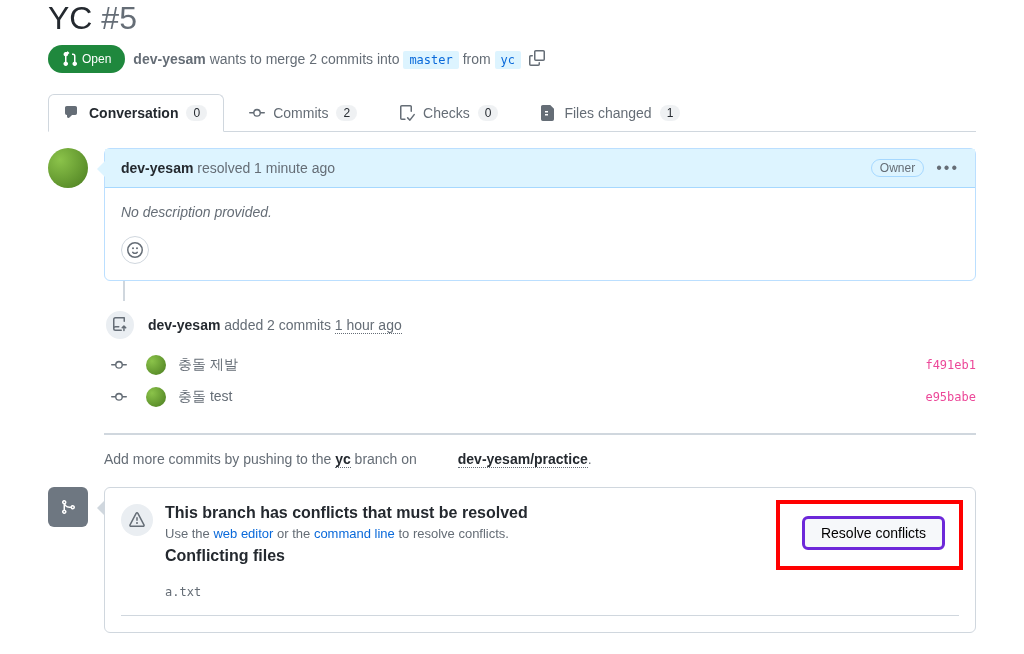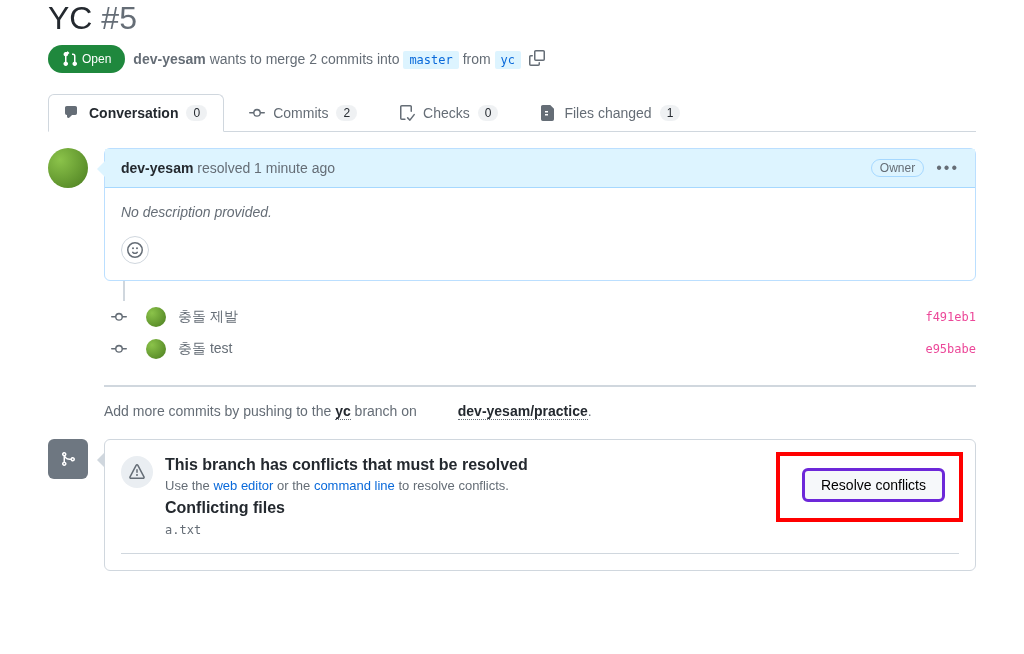--- a/index.html
+++ b/index.html
@@ -65,21 +65,21 @@
 
 .conflict-box { flex: 1; border: 1px solid #d0d7de; border-radius: 6px; padding: 16px; position: relative; background: #fff; }
 .conflict-box::before { content: ""; position: absolute; left: -8px; top: 12px; width: 0; height: 0; border-top: 8px solid transparent; border-bottom: 8px solid transparent; border-right: 8px solid #d0d7de; }
 .conflict-row { display: flex; justify-content: space-between; align-items: flex-start; gap: 16px; }
 .conflict-left { display: flex; gap: 12px; flex: 1; }
 .warn-icon { width: 32px; height: 32px; border-radius: 50%; background: #eaeef2; display: flex; align-items: center; justify-content: center; flex-shrink: 0; }
 .conflict-title { font-weight: 600; font-size: 16px; margin-bottom: 4px; }
 .conflict-sub { color: #656d76; font-size: 13px; }
 .conflict-sub a { color: #0969da; text-decoration: none; }
 .conflicting-heading { font-weight: 600; font-size: 16px; margin-top: 6px; color:#24292f;}
-.conflict-file { font-family: ui-monospace, monospace; font-size: 12px; color: #656d76; margin-top: 6px; }
+.conflict-file { font-family: ui-monospace, monospace; font-size: 12px; color: #656d76; margin-top: 20px; }
 .conflict-files-divider { border-top:1px solid #d0d7de; margin-top:16px; }
 
 .resolve-wrap { position: relative; padding: 12px 14px 16px 22px; }
 .resolve-btn { background: #f6f8fa; border: 3px solid #6d28d9; border-radius: 6px; padding: 6px 16px; font-weight: 500; font-size: 14px; cursor: pointer; white-space: nowrap; }
 .red-highlight { position: absolute; border: 4px solid #ff0000; top: -4px; right: -4px; bottom: -4px; left: -4px; pointer-events: none; }
 </style>
 </head>
 <body>
 
 <div class="container">
@@ -163,20 +163,32 @@
             <svg width="16" height="16" viewBox="0 0 16 16" fill="currentColor">
                 <path d="M8 0a8 8 0 1 1 0 16A8 8 0 0 1 8 0ZM1.5 8a6.5 6.5 0 1 0 13 0 6.5 6.5 0 0 0-13 0Zm3.82 1.636a.75.75 0 0 1 1.038.175l.007.009c.103.118.22.222.35.31.264.178.683.37 1.285.37.602 0 1.02-.192 1.285-.371.13-.088.247-.192.35-.31l.007-.008a.75.75 0 0 1 1.222.87l-.022.03c-.185.245-.411.49-.686.676C9.556 11.78 8.88 12 8 12c-.88 0-1.556-.22-2.158-.613a2.76 2.76 0 0 1-.686-.676l-.022-.03a.75.75 0 0 1 .186-1.045ZM5 6.25a1 1 0 1 1 2 0 1 1 0 0 1-2 0Zm4 0a1 1 0 1 1 2 0 1 1 0 0 1-2 0Z"></path>
               </svg>
           </div>
         </div>
       </div>
     </div>
 
     <div class="timeline-line"></div>
 
+    <div class="event-row">
+      <div class="event-badge">
+        <svg width="16" height="16" viewBox="0 0 16 16" fill="currentColor">
+            <path d="M1 2.5A2.5 2.5 0 0 1 3.5 0h8.75a.75.75 0 0 1 .75.75v3.5a.75.75 0 0 1-1.5 0V1.5h-8a1 1 0 0 0-1 1v6.708A2.5 2.5 0 0 1 3.5 9h3.25a.75.75 0 0 1 0 1.5H3.5a1 1 0 0 0 0 2h5.75a.75.75 0 0 1 0 1.5H3.5A2.5 2.5 0 0 1 1 11.5Zm13.23 7.79-1.75-1.75a.75.75 0 0 0-1.06 0l-1.75 1.75a.75.75 0 0 0 1.06 1.06l.47-.47v2.59a.75.75 0 0 0 1.5 0v-2.59l.47.47a.75.75 0 1 0 1.06-1.06Z"></path>
+          </svg>
+      </div>
+      <div class="event-text">
+        <span class="author">dev-yesam</span>
+        <span>added 2 commits</span>
+        <span class="link">1 hour ago</span>
+      </div>
+    </div>
 
     <div class="commit-row">
       <div class="commit-left">
         <div class="commit-dot">
             <svg width="16" height="16" viewBox="0 0 16 16">
               <path d="M11.93 8.5a4 4 0 0 1-7.86 0H.75a.75.75 0 0 1 0-1.5h3.32a4 4 0 0 1 7.86 0h3.32a.75.75 0 0 1 0 1.5ZM8 10.5a2.5 2.5 0 1 0 0-5 2.5 2.5 0 0 0 0 5Z"></path>
             </svg>
           </div>
         <div class="avatar-small"></div>
         <span class="commit-msg">충돌 제발</span>

